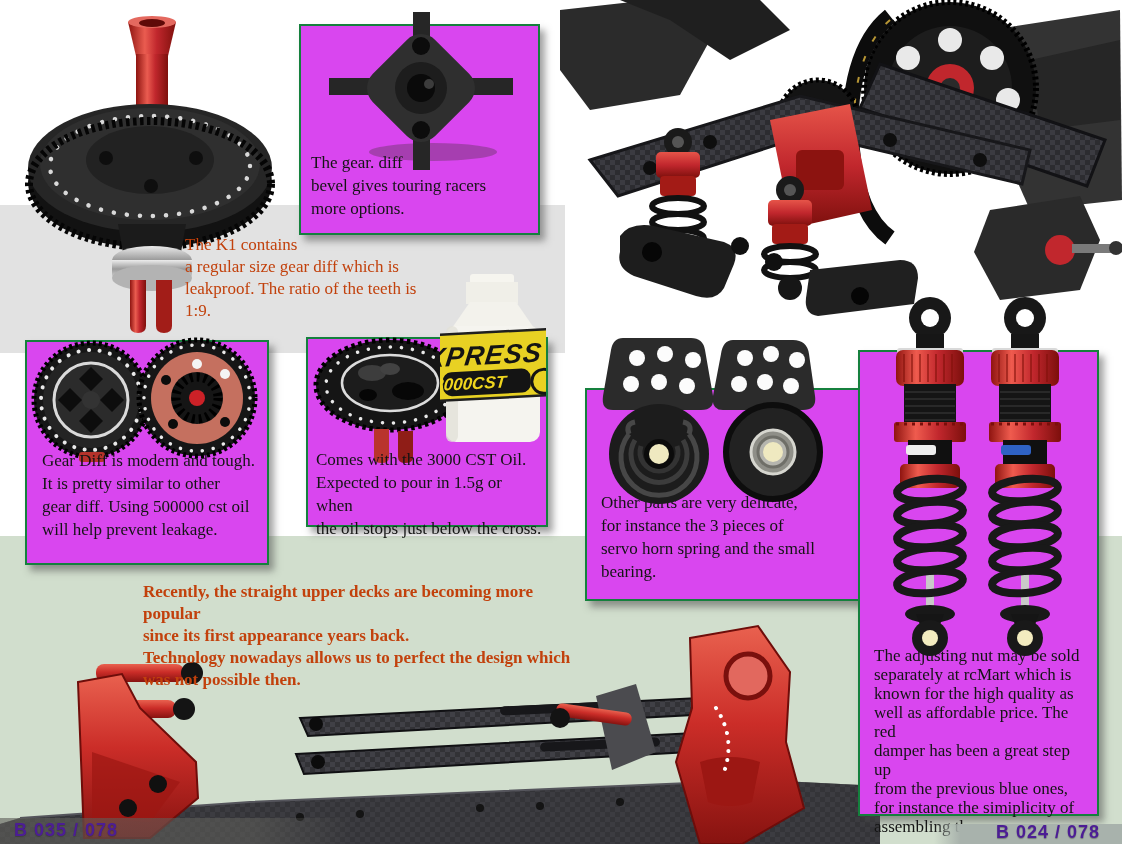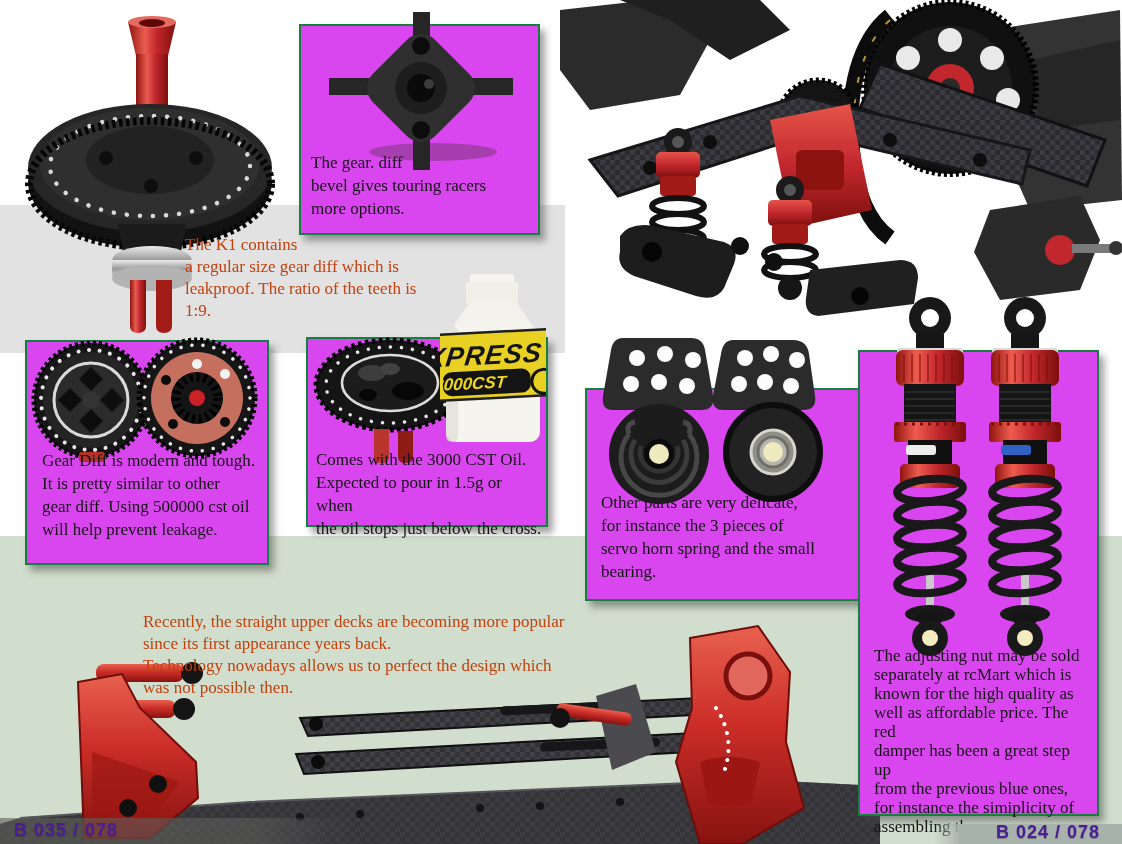--- a/index.html
+++ b/index.html
@@ -444,21 +444,21 @@
           <circle cx="167" cy="346" r="8" fill="#f3ecc0"></circle>
       </g>
     </svg>
   </div>
 
   <div class="freetext" style="left:185px;top:234px;width:265px;">The K1 contains
 a regular size gear diff which is
 leakproof. The ratio of the teeth is
 1:9.</div>
 
-  <div class="freetext" style="left:143px;top:611px;width:445px;">Recently, the straight upper decks are becoming more popular
+  <div class="freetext" style="left:143px;top:581px;width:445px;font-weight:bold;">Recently, the straight upper decks are becoming more popular
 since its first appearance years back.
 Technology nowadays allows us to perfect the design which
 was not possible then.</div>
 
   <div class="footer-left"></div>
   <div class="pagenum" style="left:14px;top:820px;z-index:7;">B 035 / 078</div>
 
   <div class="footer-right"></div>
   <div class="pagenum" style="left:996px;top:822px;z-index:7;">B 024 / 078</div>
 

